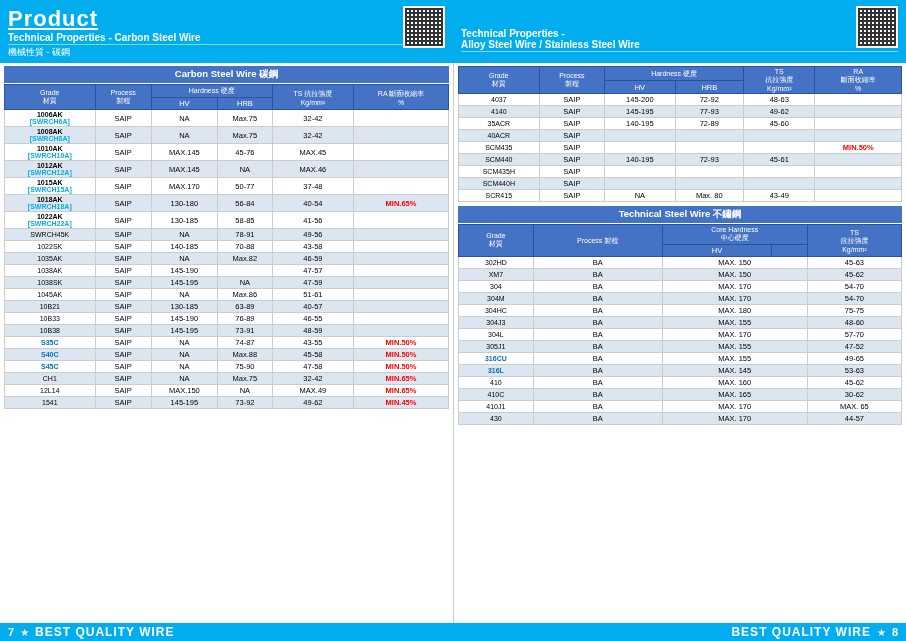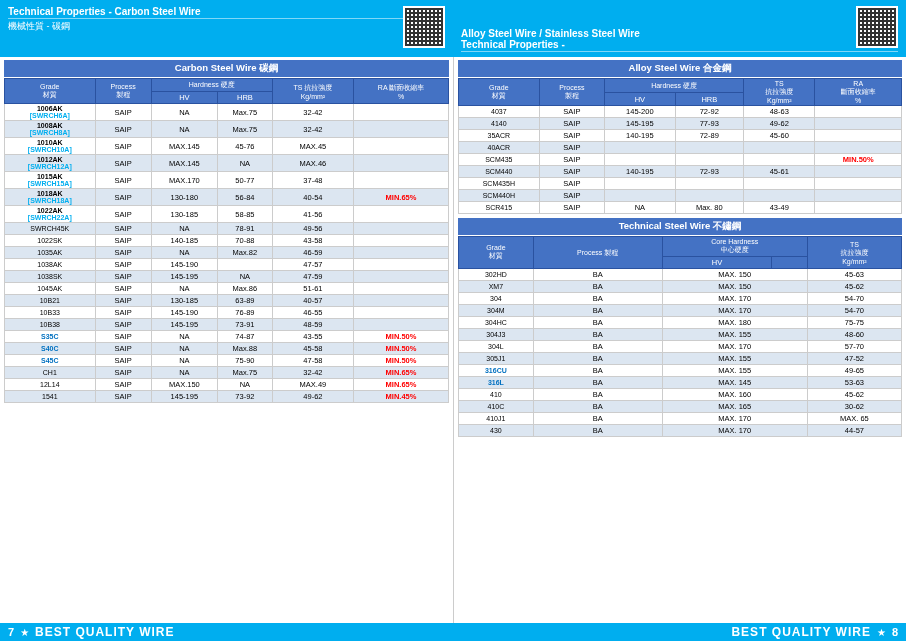--- a/index.html
+++ b/index.html
@@ -181,33 +181,34 @@
       border-bottom: 1px solid rgba(255,255,255,0.5);
       margin: 1px 0;
     }
   </style>
 </head>
 <body>
 
 <div class="header">
   <div class="header-left">
     <div class="header-left-inner">
+      <div class="product-title">Product</div>
       <div class="section-title">Technical Properties - Carbon Steel Wire</div>
       <div class="header-divider"></div>
       <div class="section-subtitle">機械性質 - 碳鋼</div>
       <div class="qr-box">
         <div class="qr-pattern"></div>
       </div>
     </div>
   </div>
   <div class="header-right">
     <div class="header-right-inner">
       <div style="height:22px;"></div>
+      <div class="section-title">Technical Properties -</div>
       <div class="section-title">Alloy Steel Wire / Stainless Steel Wire</div>
-      <div class="section-title">Technical Properties -</div>
       <div class="header-divider"></div>
       <div class="qr-box">
         <div class="qr-pattern"></div>
       </div>
     </div>
   </div>
 </div>
 
 <div class="main-content">
 
@@ -427,21 +428,20 @@
               <td style="color: rgb(255, 0, 0); font-weight: bold;">MIN.45%</td>
             </tr>
           </tbody>
       </table>
     </div>
   </div>
 
   <div class="right-panel">
 
     <div class="table-section">
-      <div class="table-header-bar">Alloy Steel Wire 合金鋼</div>
       <table>
         <thead>
           <tr>
             <th rowspan="2" style="font-size:7px;">Grade<br>材質</th>
             <th rowspan="2" style="font-size:7px;">Process<br>製程</th>
             <th colspan="2" style="font-size:7px;">Hardness 硬度</th>
             <th rowspan="2" style="font-size:7px;">TS<br>抗拉強度<br>Kg/mm²</th>
             <th rowspan="2" style="font-size:7px;">RA<br>斷面收縮率<br>%</th>
           </tr>
           <tr>

